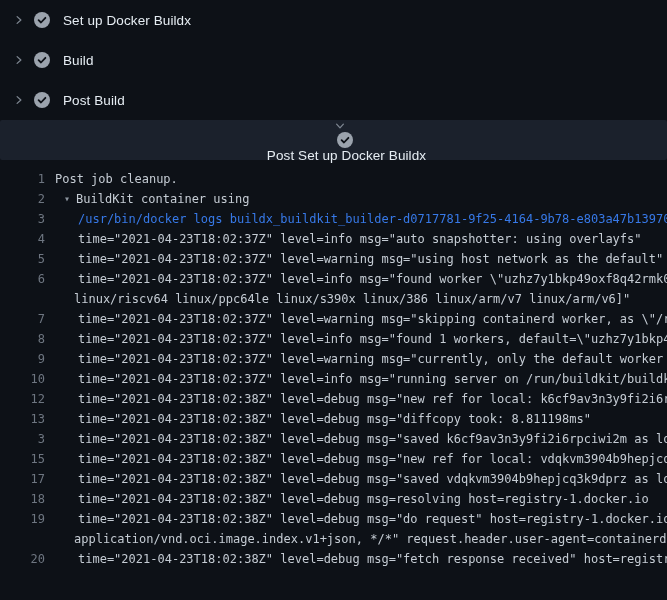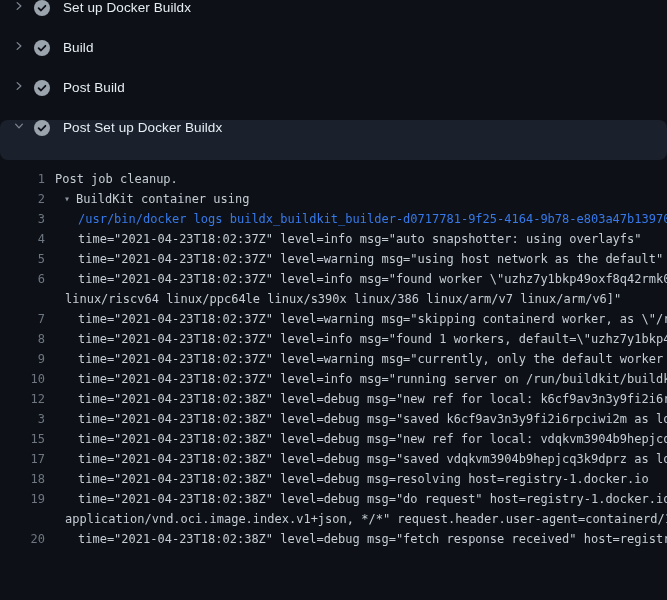--- a/index.html
+++ b/index.html
@@ -16,25 +16,25 @@
   }
   html,body{margin:0;padding:0;}
   body{
     width:667px;height:600px;overflow:hidden;
     background:var(--page-bg);
     font-family:"Liberation Sans","DejaVu Sans",sans-serif;
   }
   
   .steps{width:667px;}
   .step{
-    display:flex;
+    display:flex;align-items:center;
     height:40px;padding-left:13px;box-sizing:border-box;
     cursor:pointer;
   }
-  .step.expanded{background:var(--expanded-step-bg);border-radius:8px;}
+  .step.expanded{background:var(--expanded-step-bg);border-radius:2px;flex-direction:column;}
   .step .chev{
     width:12px;height:12px;flex:0 0 12px;
     display:flex;align-items:center;justify-content:center;
     color:var(--chevron-gray);
   }
   .step.expanded .chev svg{transform:rotate(90deg);}
   .step .check{
     width:16px;height:16px;flex:0 0 16px;margin-left:9px;
   }
   .step .label{
@@ -50,21 +50,21 @@
   }
   .row{
     display:flex;height:20px;white-space:pre;overflow:hidden;
   }
   .row .num{
     width:45px;flex:0 0 45px;text-align:right;
     color:var(--line-number);user-select:none;cursor:pointer;
   }
   .row .txt{white-space:pre;}
   .row.t-plain .txt{margin-left:10px;}
-  .row.t-cont  .txt{margin-left:20px;}
+  .row.t-cont  .txt{margin-left:29px;}
   .row.t-child .txt{margin-left:33px;}
   .row.t-command .txt{margin-left:33px;color:var(--command-blue);}
   .row.t-group .marker{
     margin-left:19px;color:var(--group-marker-gray);
     font-size:10px;cursor:pointer;
   }
   .row.t-group .txt{margin-left:6px;}
 </style>
 </head>
 <body>
@@ -197,20 +197,25 @@
     <span class="txt">time="2021-04-23T18:02:37Z" level=info msg="running server on /run/buildkit/buildkit</span>
   </div>
 
 
   <div class="row t-child">
     <span class="num">12</span>
     
     <span class="txt">time="2021-04-23T18:02:38Z" level=debug msg="new ref for local: k6cf9av3n3y9fi2i6rpc</span>
   </div>
 
+  <div class="row t-child">
+    <span class="num">13</span>
+    
+    <span class="txt">time="2021-04-23T18:02:38Z" level=debug msg="diffcopy took: 8.811198ms"</span>
+  </div>
 
   <div class="row t-child">
     <span class="num">3</span>
     
     <span class="txt">time="2021-04-23T18:02:38Z" level=debug msg="saved k6cf9av3n3y9fi2i6rpciwi2m as loca</span>
   </div>
 
   <div class="row t-child">
     <span class="num">15</span>
     

